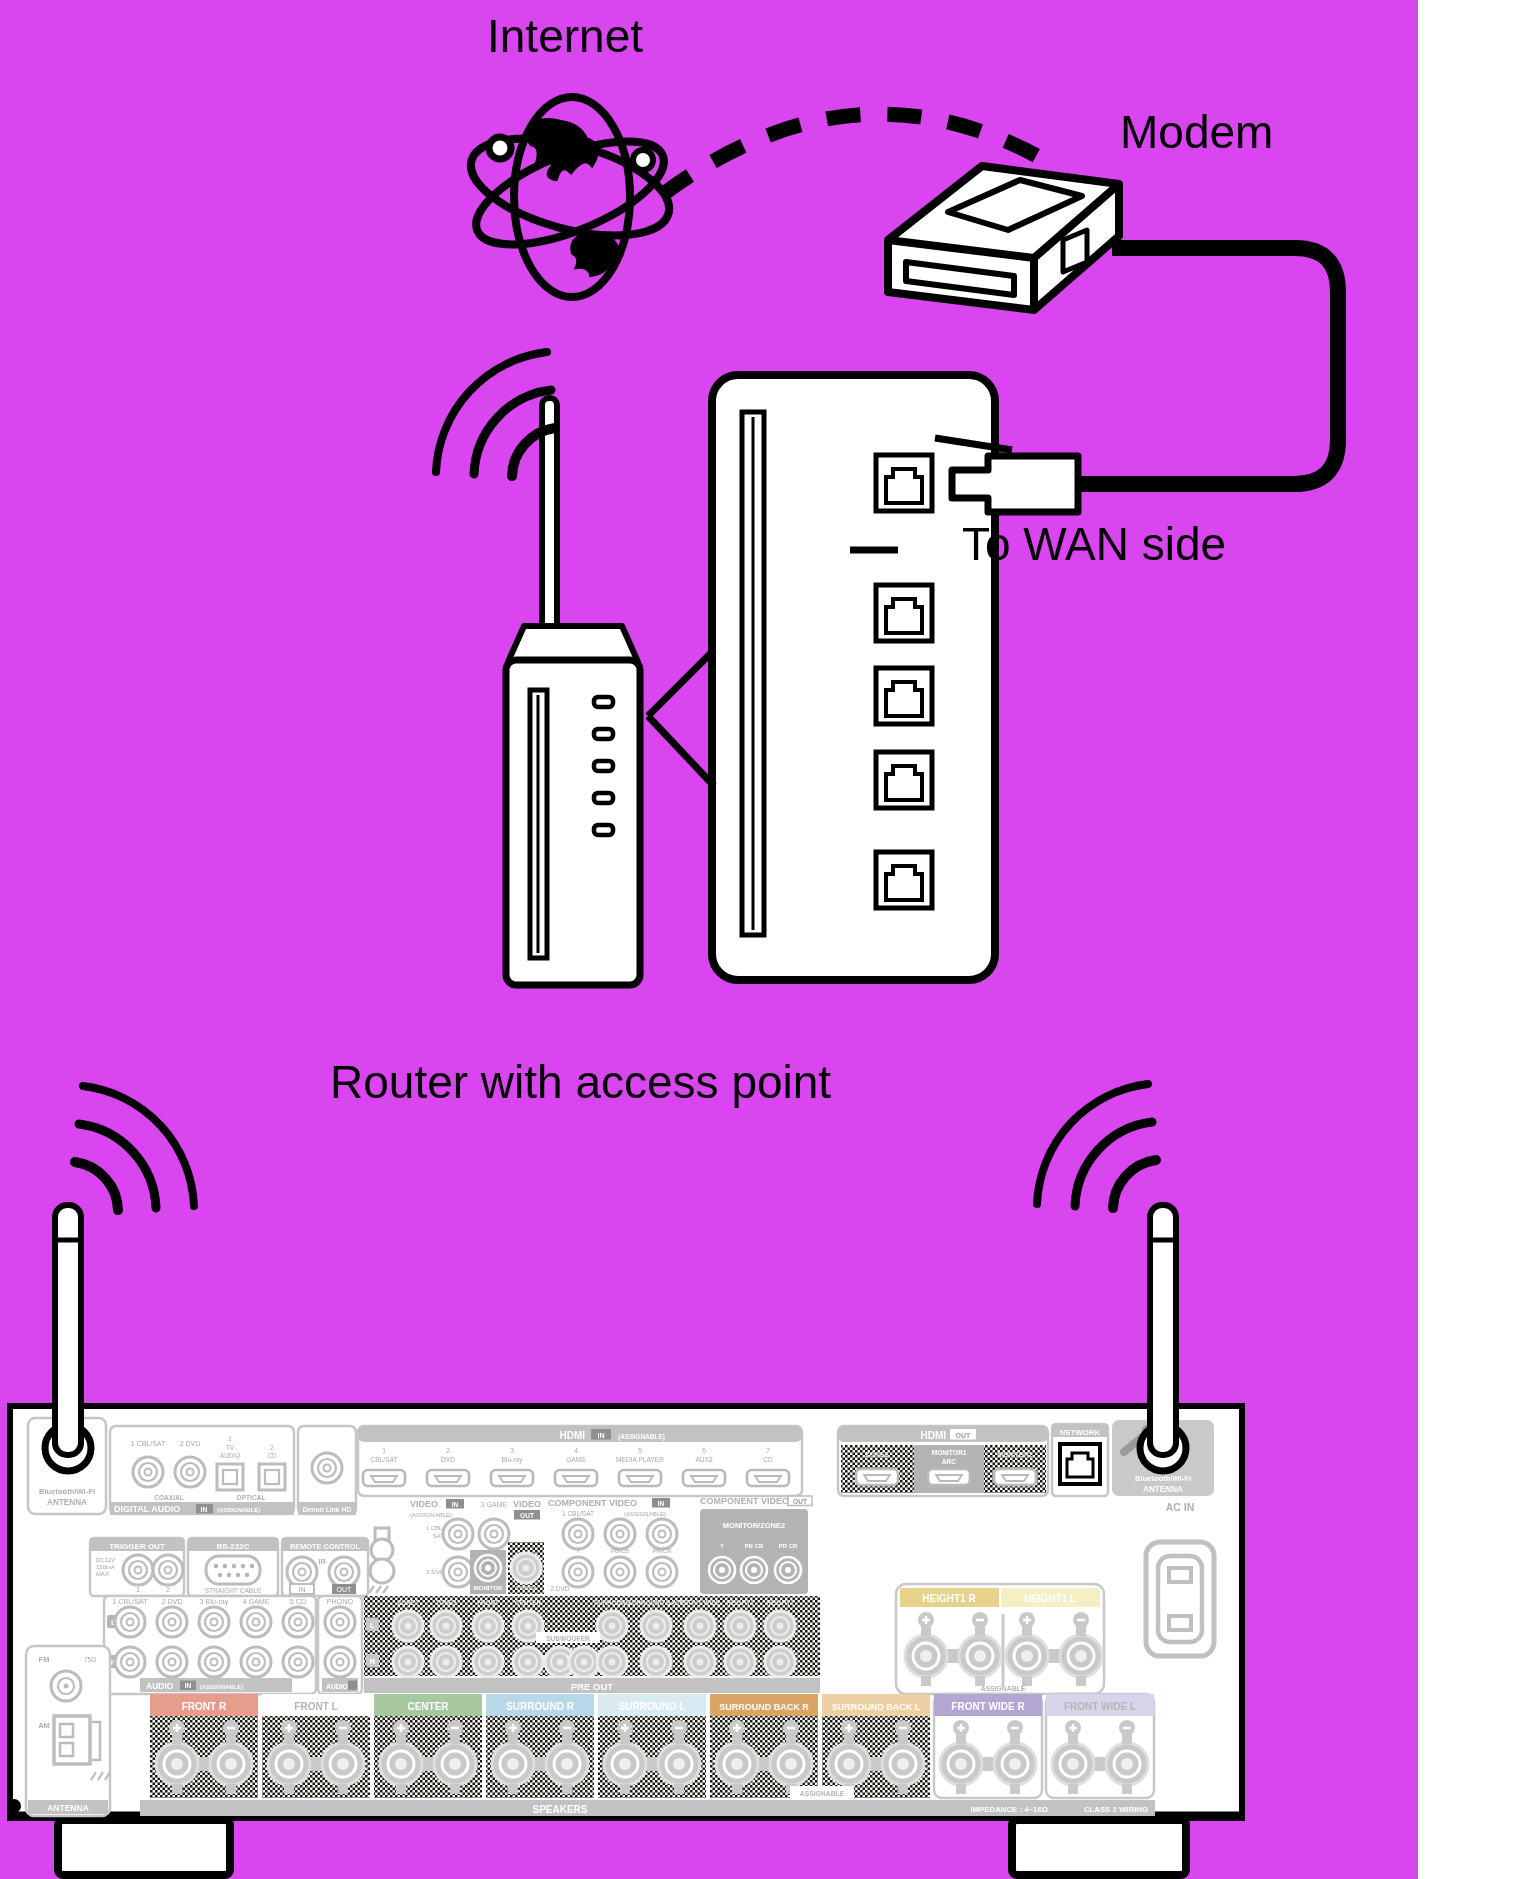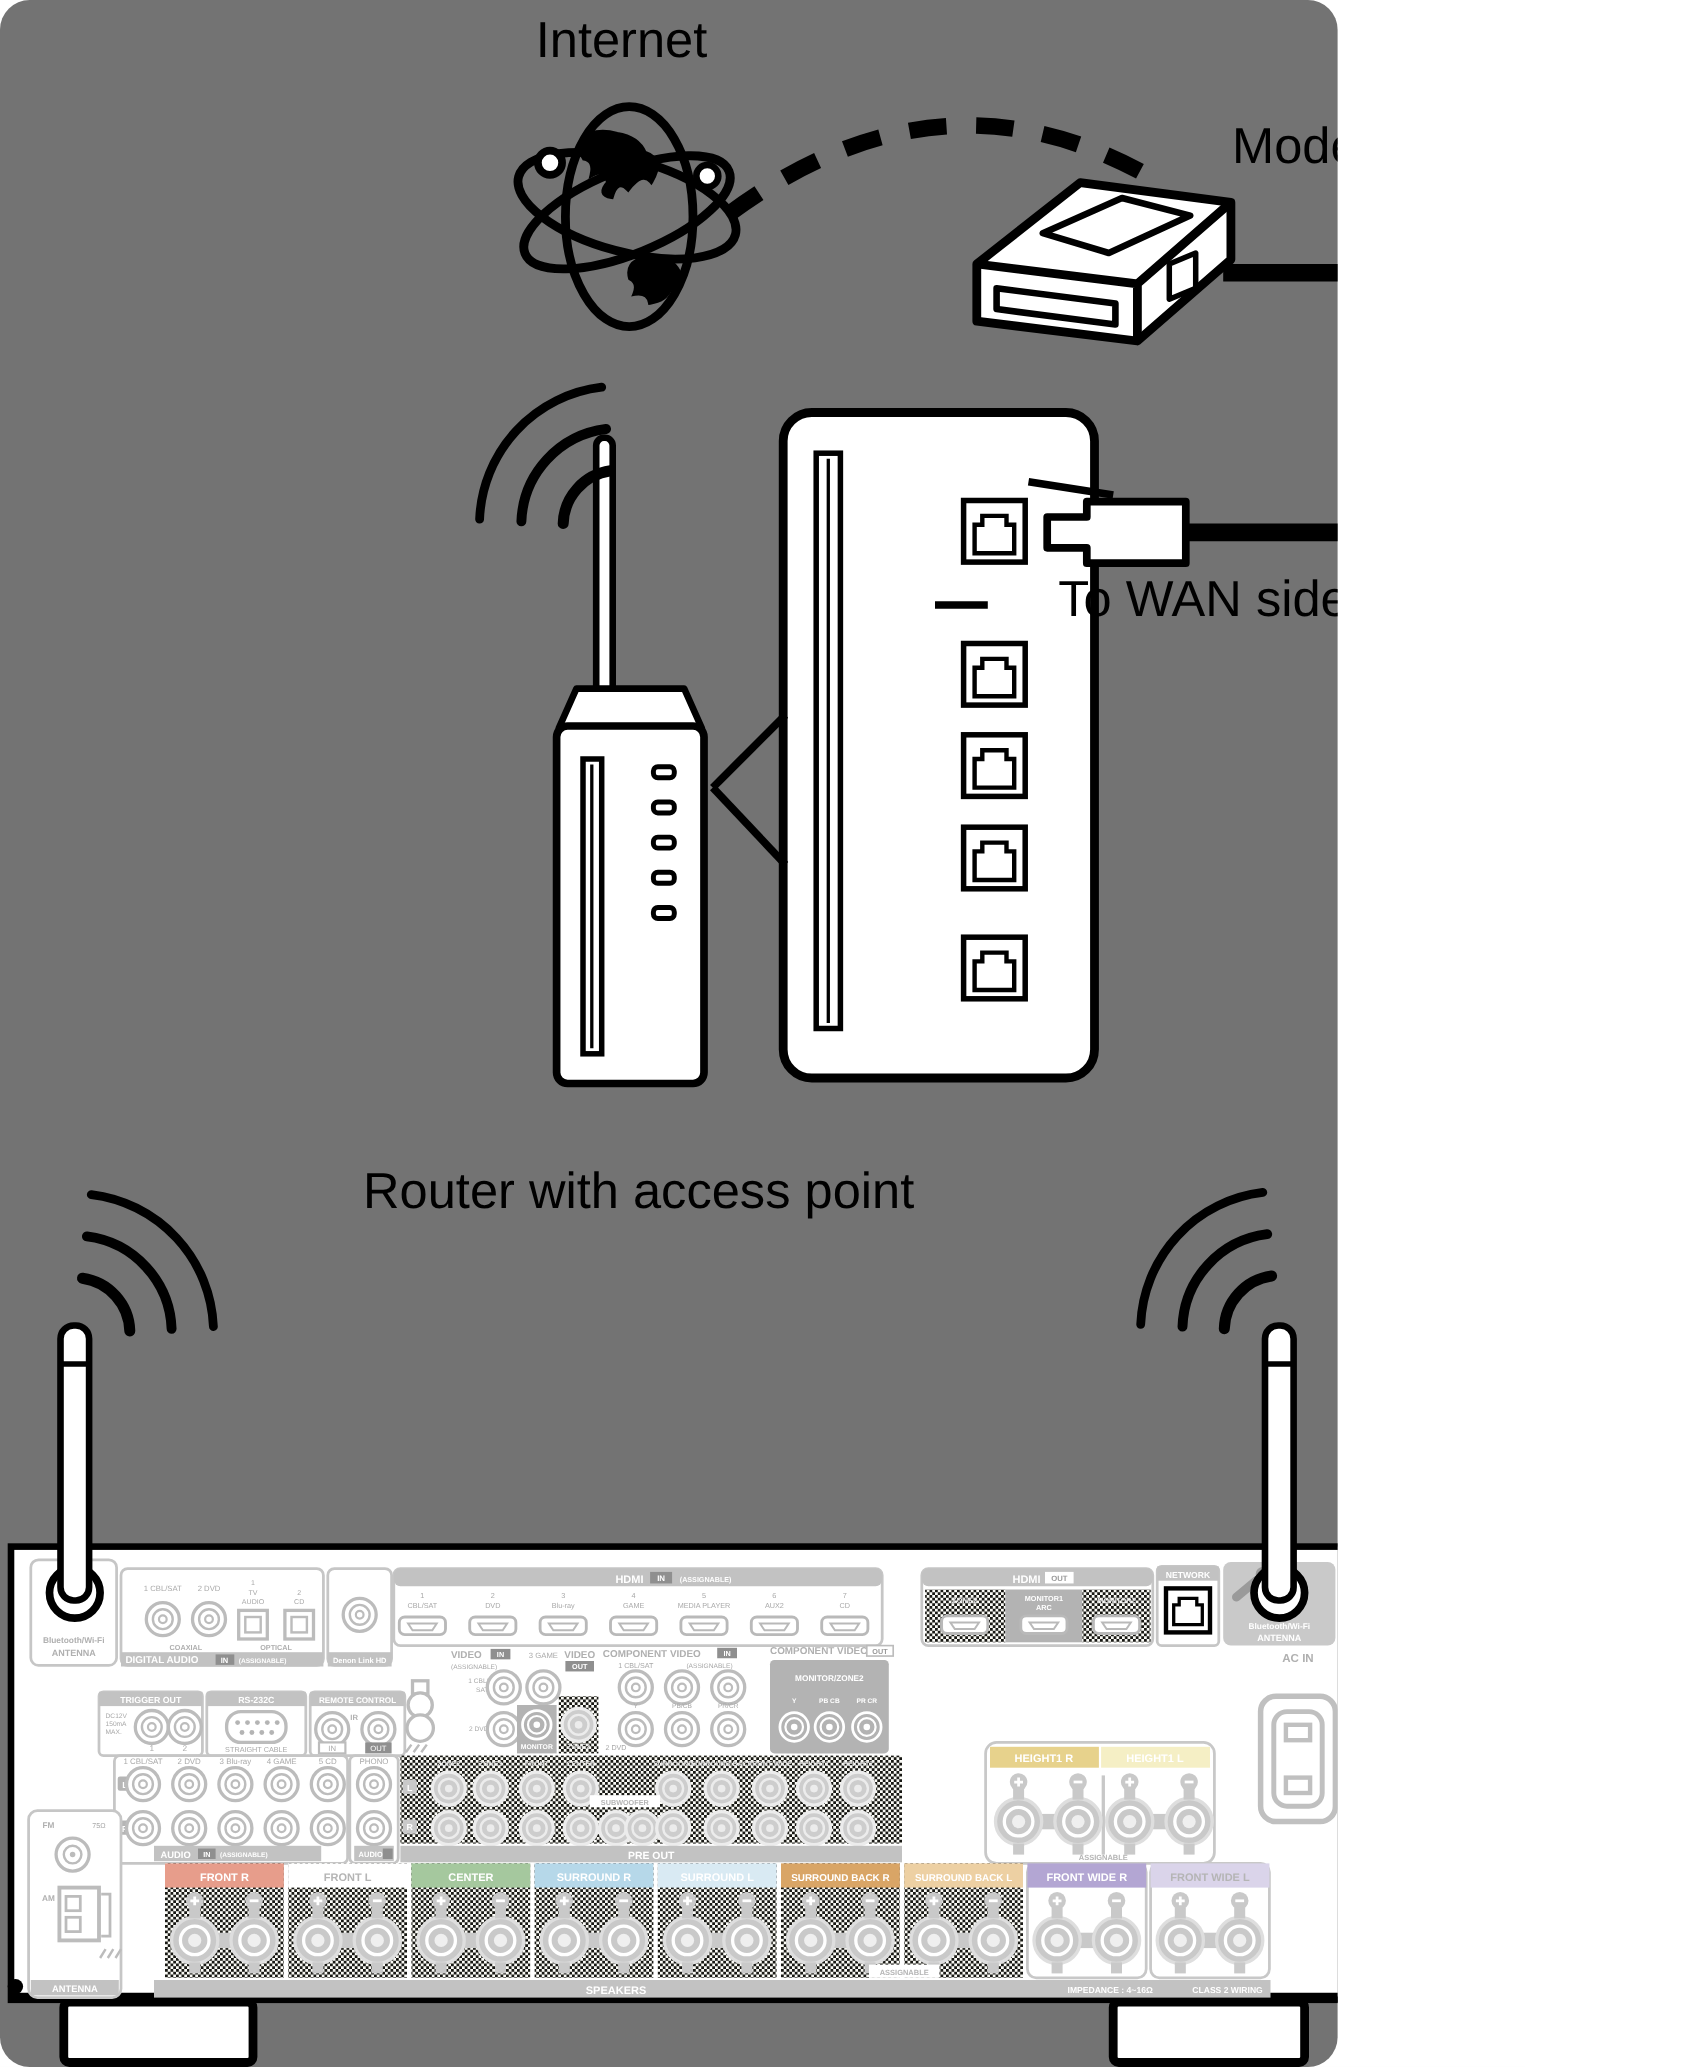--- a/index.html
+++ b/index.html
@@ -1,16 +1,16 @@
 <!DOCTYPE html>
 <html><head>
 <meta charset="utf-8">
 <style>
   html,body{margin:0;padding:0;background:#fff;}
-  .stage{position:relative;width:1216px;height:1879px;background:#737373;overflow:hidden;border-radius:27px;}
+  .stage{position:relative;width:1418px;height:1879px;background:#d946ef;overflow:hidden;}
   svg{position:absolute;left:0;top:0;}
   svg text{font-family:"Liberation Sans","DejaVu Sans",sans-serif;}
   .h1{font-size:46px;font-weight:500;fill:#000;}
   .barT{fill:#fff;font-weight:bold;}
   .gryT{fill:#a9a9a9;}
   .gryB{fill:#b0b0b0;font-weight:bold;}
   .onHatch{fill:#dedede;font-weight:bold;}
   .whT{fill:#fff;font-weight:bold;}
 </style>
 </head>

